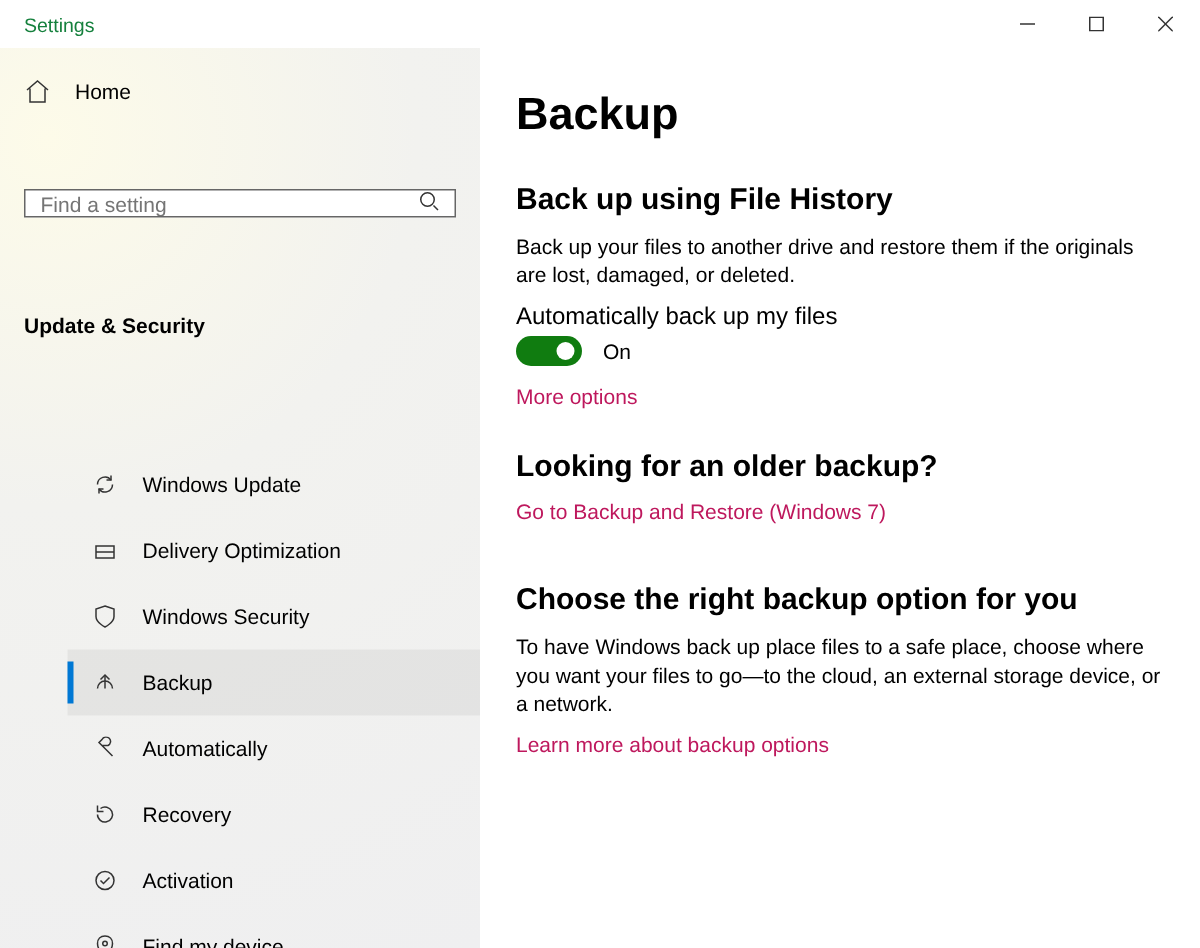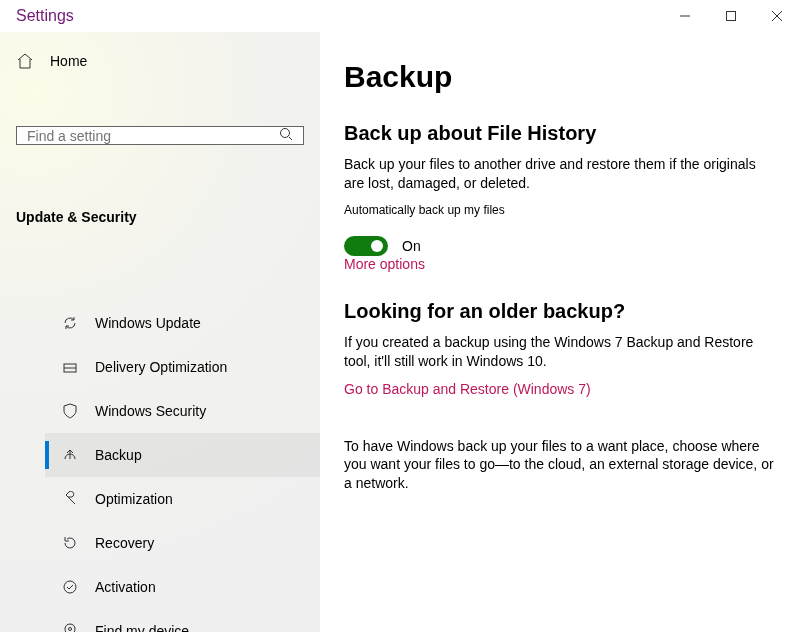--- a/index.html
+++ b/index.html
@@ -1,39 +1,39 @@
 <!DOCTYPE html>
 <html><head>
 <meta charset="utf-8">
 <style>
   * { box-sizing: border-box; margin: 0; padding: 0; }
   html, body { width: 800px; height: 632px; font-family: "Segoe UI", Arial, sans-serif; font-size: 14px; color: #000; overflow: hidden; background:#fff;}
   .titlebar { height: 32px; display:flex; align-items:center; justify-content:space-between; padding-left:16px;}
-  .titlebar .title { font-size:16px; color:#701a75;}
+  .titlebar .title { font-size:13px; color:#15803d;}
   .win-controls { display:flex; height:100%;}
   .win-btn { width:46px; display:flex; align-items:center; justify-content:center; cursor:default;}
   .win-btn svg { width:10px; height:10px; }
   .app { display:flex; height:600px;}
   .sidebar { width:320px; background:#f4f4f1; background: radial-gradient(circle at 10% 10%, #fdfbe9 0%, #f2f2ef 40%, #efeff0 100%); display:flex; flex-direction:column; padding-top:20px;gap:44px;}
   .side-row { display:flex; align-items:center; height:44px; padding-left:16px; gap:16px; cursor:default;}
   .side-row.selected { background: rgba(0,0,0,0.05);}
   .side-row .icon { width:18px; display:flex; align-items:center; justify-content:center;}
   .side-row .label { font-size:14px; }
   .searchbox { margin:12px 16px 14px 16px; height:36px; border:1px solid #666; background:#fff; display:flex; align-items:center; padding:0 10px; justify-content:center;}
   .searchbox input { border:none; outline:none; flex:1; font-size:14px; background:transparent;}
   .cat-title { font-weight:600; font-size:14px; padding:6px 0 14px 16px;}
   .nav { display:flex; flex-direction:column; padding-top:18px;padding-left:45px;}
   .nav .side-row { height:44px; padding-left:16px; position:relative;}
   .nav .side-row.selected::before{ content:""; position:absolute; left:0; top:8px; bottom:8px; width:4px; background:#0078d4;}
   .main { flex:1; padding:28px 24px 0 24px; overflow-y:auto;}
   .main h1 { font-size:30px; font-weight:600; margin-bottom:28px;}
   .main h2 { font-size:20px; font-weight:600; margin-bottom:10px;}
   .main p.desc { color:#000000; line-height:1.35; margin-bottom:10px; max-width:430px;}
-  .main .subtitle { font-size:12px; margin-bottom:19px;}
-  .toggle-row { display:flex; align-items:center; gap:14px; margin-bottom:0;}
+  .main .subtitle { font-size:16px; margin-bottom:3px;}
+  .toggle-row { display:flex; align-items:center; gap:14px; margin-bottom:12px;}
   .toggle { width:44px; height:20px; border-radius:10px; background:#107c10; position:relative; cursor:pointer;}
   .toggle .knob{ width:12px; height:12px; background:#fff; border-radius:50%; position:absolute; top:4px; right:5px;}
   .link { color:#be185d; font-size:14px; cursor:pointer;}
   .section { margin-bottom:28px;}
   svg{ stroke:#333; stroke-width:1; fill:none;}
 </style>
 </head>
 <body>
 
 <div class="titlebar">
@@ -117,21 +117,21 @@
           </span>
         <span class="label">Backup</span>
       </div>
 
       <div class="side-row">
         <span class="icon">
             <svg width="16" height="16" viewBox="0 0 16 16">
               <path d="M10 6 a3 3 0 1 0 -4 -4 L4 4 6 6 Z M6 6 L13 13"></path>
             </svg>
           </span>
-        <span class="label">Optimization</span>
+        <span class="label">Automatically</span>
       </div>
 
       <div class="side-row">
         <span class="icon">
             <svg width="16" height="16" viewBox="0 0 16 16">
               <path d="M3 8 a5 5 0 1 0 2 -4"></path>
               <path d="M3 2 V6 H7"></path>
             </svg>
           </span>
         <span class="label">Recovery</span>
@@ -158,35 +158,36 @@
       </div>
 
 
     </div>
   </div>
 
   <div class="main">
     <h1>Backup</h1>
 
     <div class="section">
-      <h2>Back up about File History</h2>
+      <h2>Back up using File History</h2>
       <p class="desc">Back up your files to another drive and restore them if the originals are lost, damaged, or deleted.</p>
       <div class="subtitle">Automatically back up my files</div>
       <div class="toggle-row">
         <div class="toggle">
             <div class="knob"></div>
           </div>
         <span>On</span>
       </div>
       <div class="link">More options</div>
     </div>
 
     <div class="section">
       <h2>Looking for an older backup?</h2>
-      <p class="desc">If you created a backup using the Windows 7 Backup and Restore tool, it'll still work in Windows 10.</p>
       <div class="link">Go to Backup and Restore (Windows 7)</div>
     </div>
 
     <div class="section" style="margin-top:40px;">
-      <p class="desc">To have Windows back up your files to a want place, choose where you want your files to go—to the cloud, an external storage device, or a network.</p>
+      <h2>Choose the right backup option for you</h2>
+      <p class="desc">To have Windows back up place files to a safe place, choose where you want your files to go—to the cloud, an external storage device, or a network.</p>
+      <div class="link">Learn more about backup options</div>
     </div>
   </div>
 </div>
 
 </body></html>

